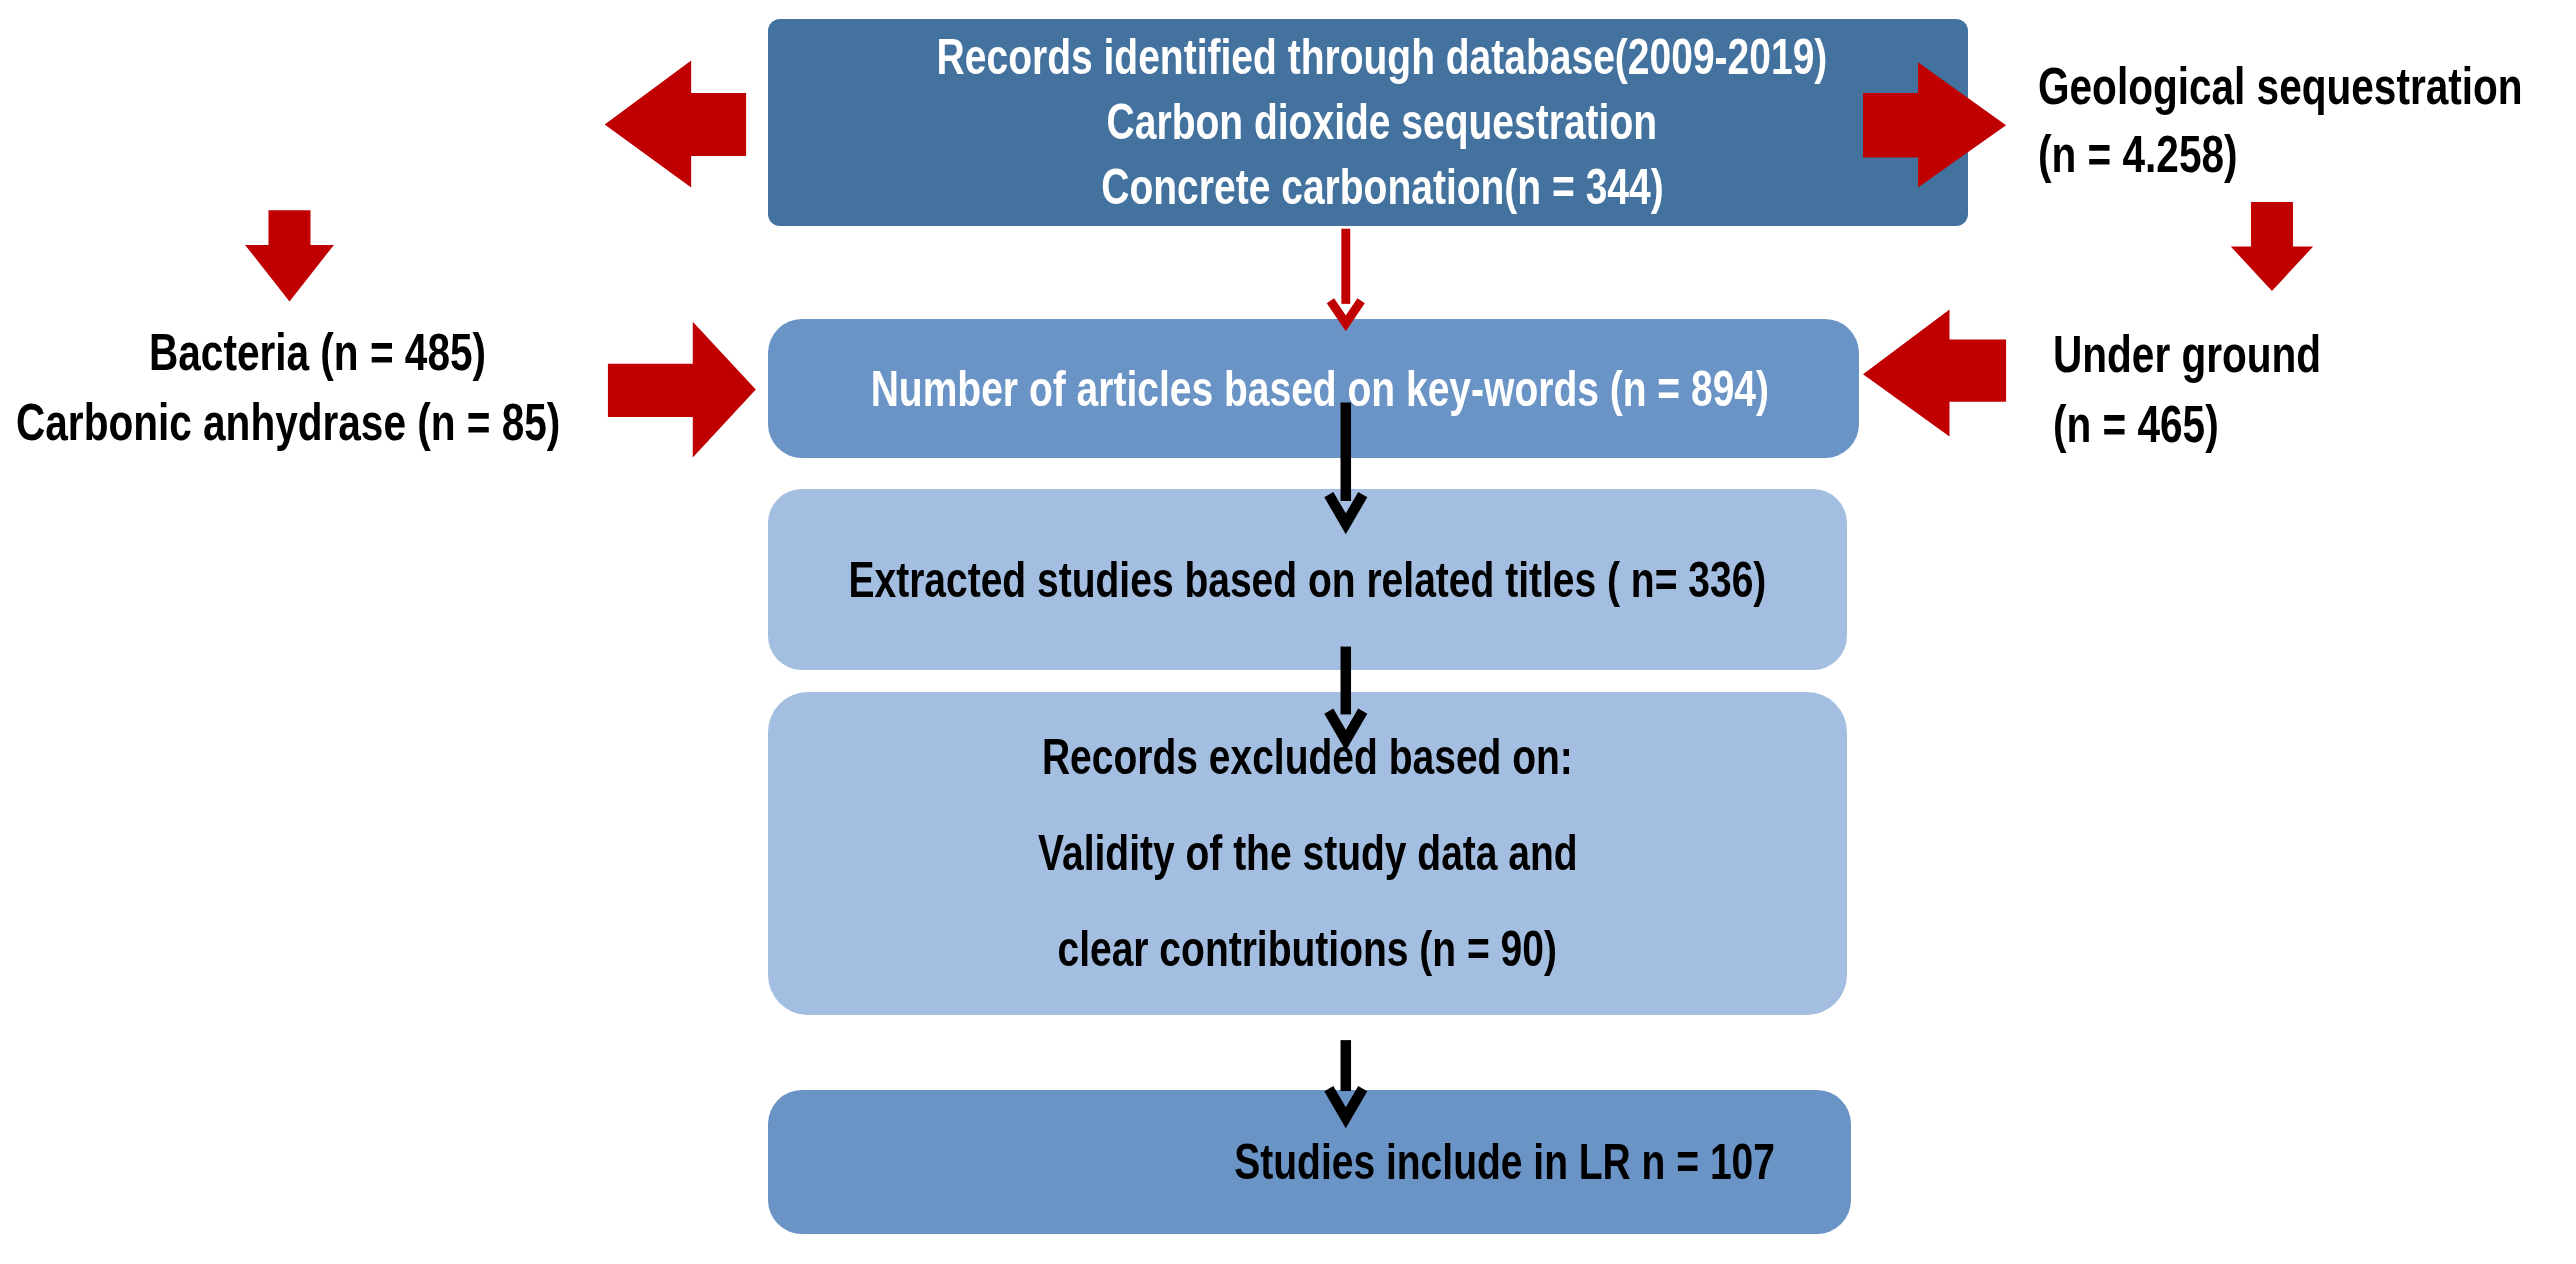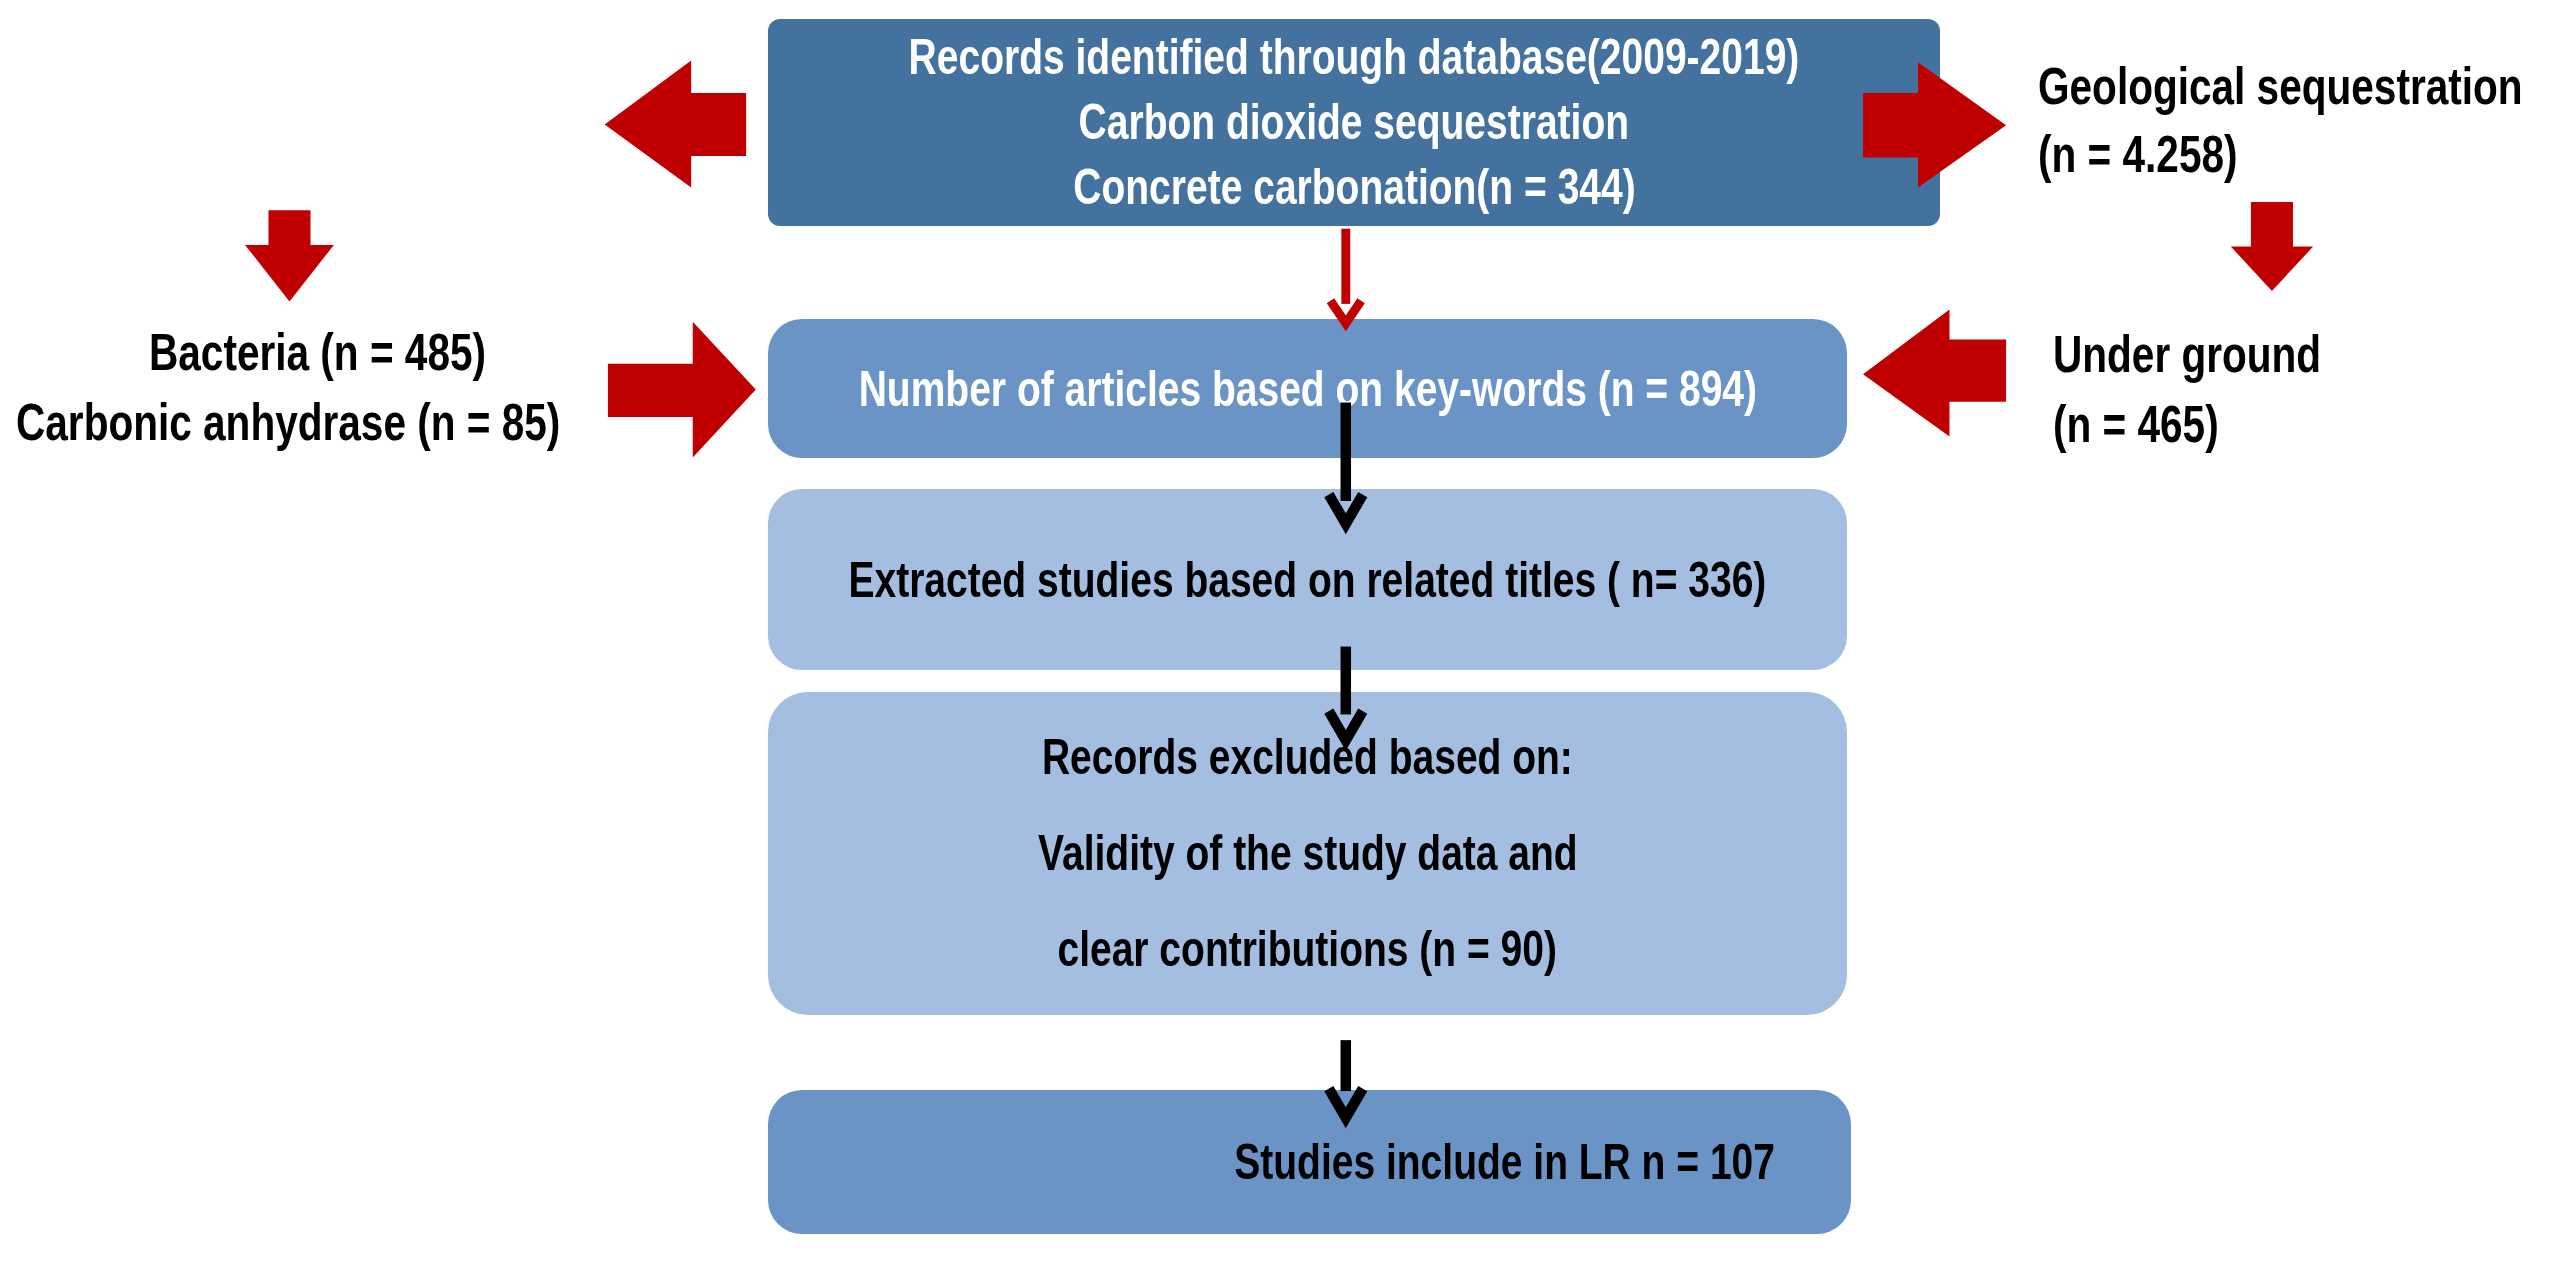--- a/index.html
+++ b/index.html
@@ -23,23 +23,23 @@
   }
   .box.dark   { background: var(--box-dark);   color: var(--text-on-dark);  }
   .box.medium { background: var(--box-medium); }
   .box.medium.lighttext { color: var(--text-on-dark); }
   .box.medium.darktext  { color: var(--text-on-light); }
   .box.light  { background: var(--box-light);  color: var(--text-on-light); gap: 19px; }
 
   .bl { white-space: nowrap; }
   .cx { display: inline-block; transform: scaleX(0.78); transform-origin: center center; }
 
-  #box-records   { left: 768px;  top: 19.4px;   width: 1172px; height: 207px; border-radius: 12px; font-size: 50px; }
+  #box-records   { left: 768px;  top: 19.4px;   width: 1172px; height: 207px; border-radius: 12px; font-size: 50px; padding-left: 28px; }
   #box-records   .bl { height: 65px; line-height: 65px; }
-  #box-keywords  { left: 768px;  top: 319px;  width: 1079px; height: 139px; border-radius: 34px; font-size: 50px; }
+  #box-keywords  { left: 768px;  top: 319px;  width: 1079px; height: 139px; border-radius: 34px; font-size: 50px; padding-left: 12px; }
   #box-extracted { left: 768px;  top: 489px;  width: 1079px; height: 181px; border-radius: 34px; font-size: 50px; }
   #box-extracted .bl { height: 84px; line-height: 84px; }
   #box-excluded  { left: 768px;  top: 692px;  width: 1079px; height: 323px; border-radius: 40px; font-size: 50px; }
   #box-excluded  .bl { height: 77px; line-height: 77px; }
   #box-included  { left: 768px;  top: 1090px; width: 1083px; height: 144px; border-radius: 34px; font-size: 50px; align-items: flex-end; }
 
   
   .lbl {
     position: absolute;
     color: var(--text-on-light);

